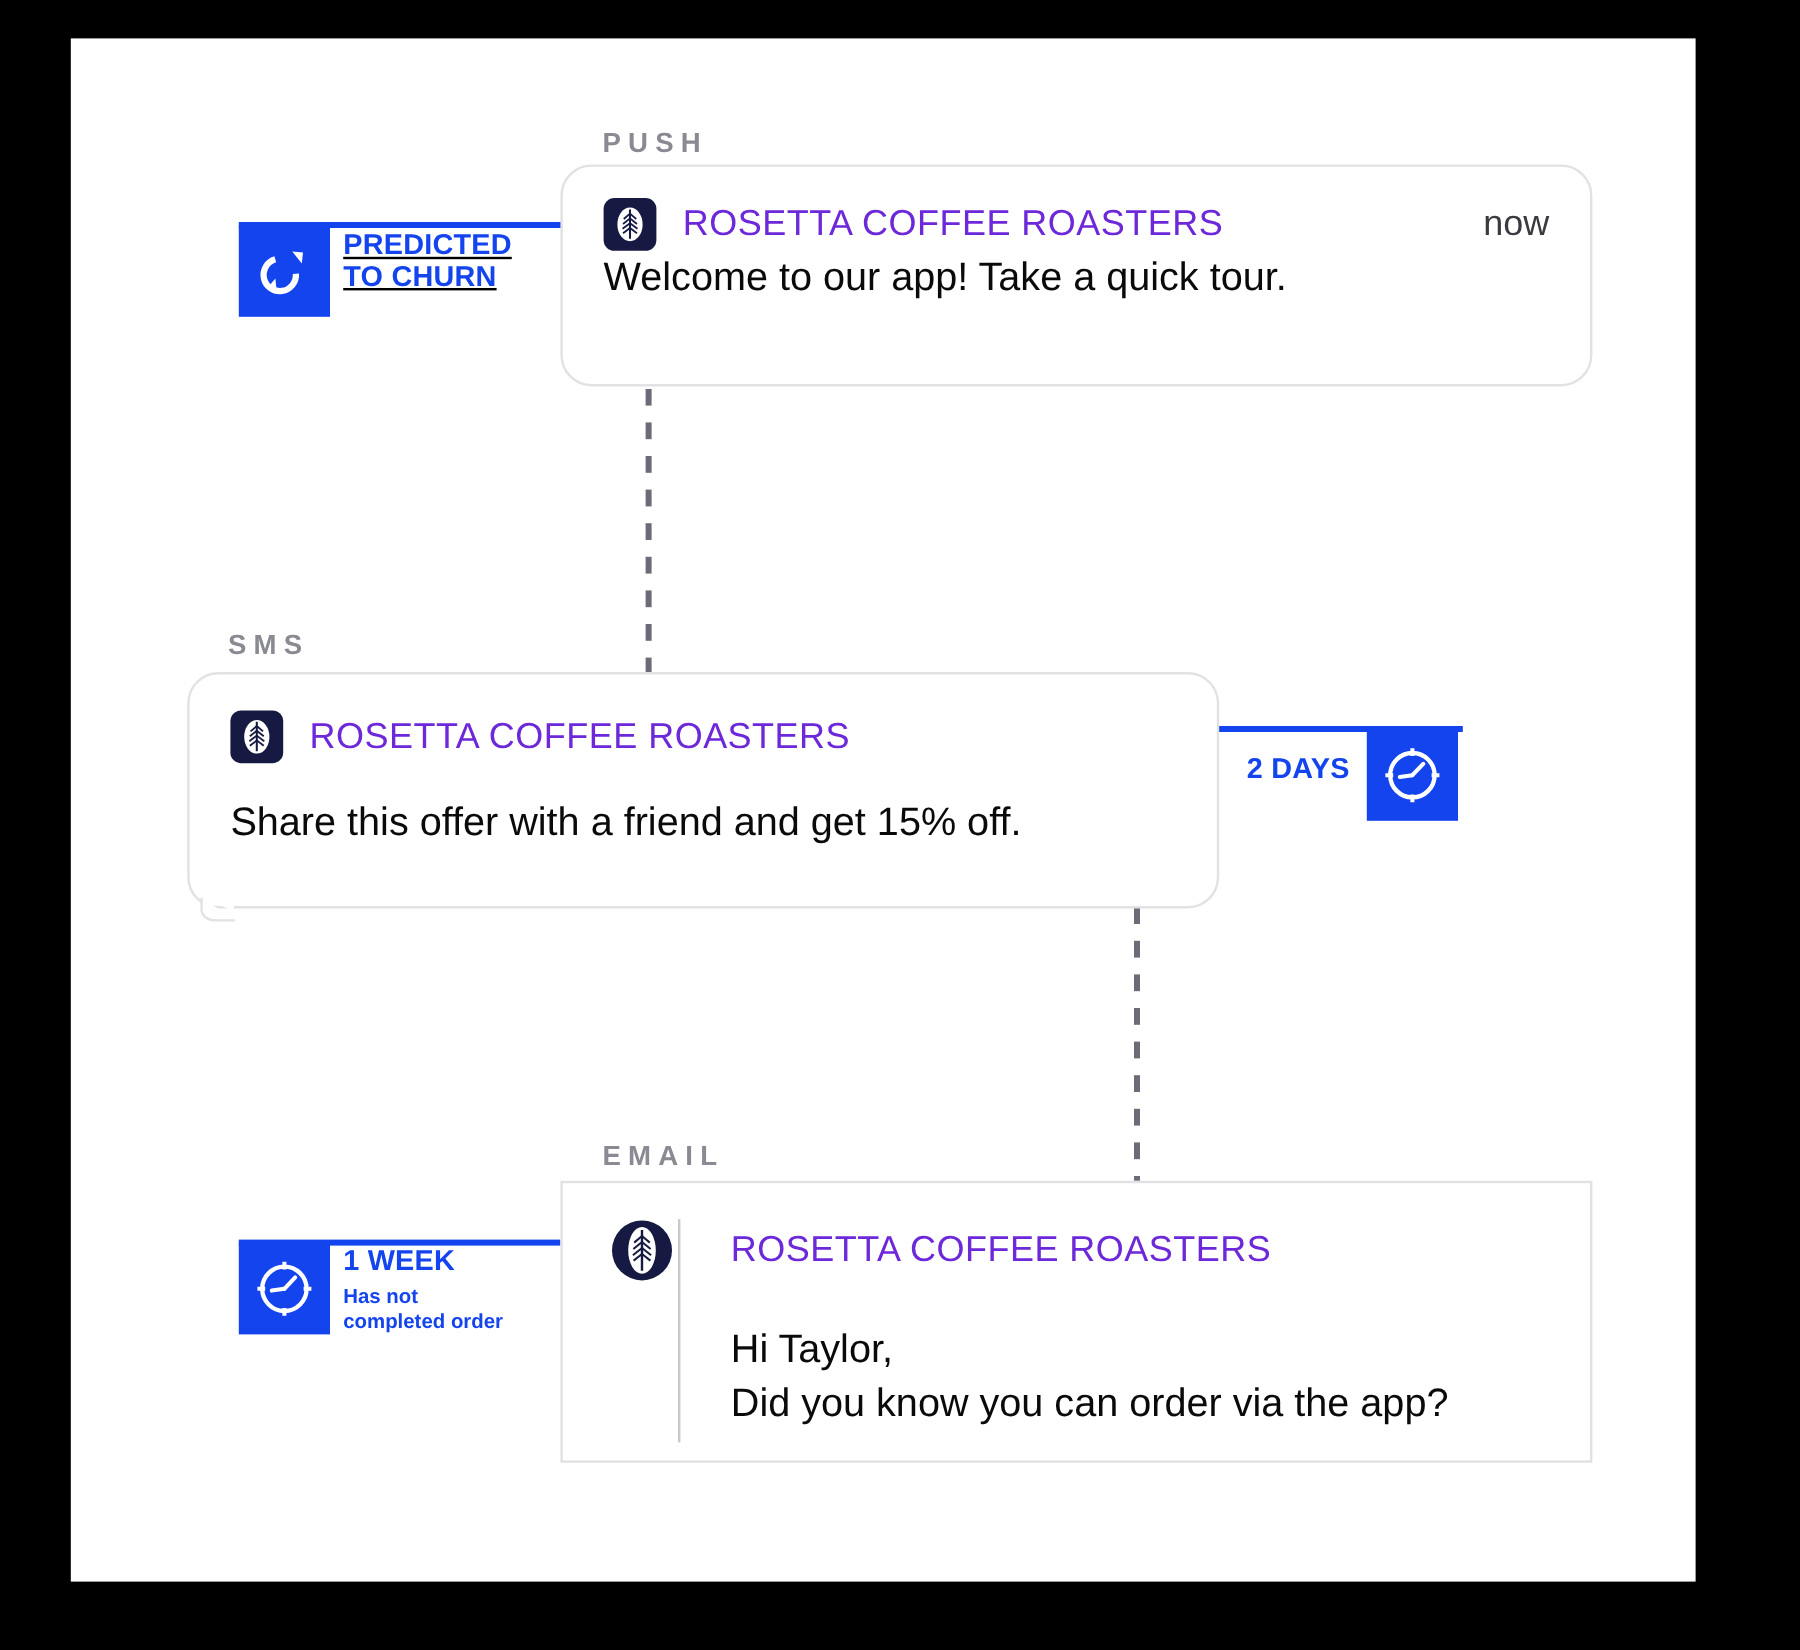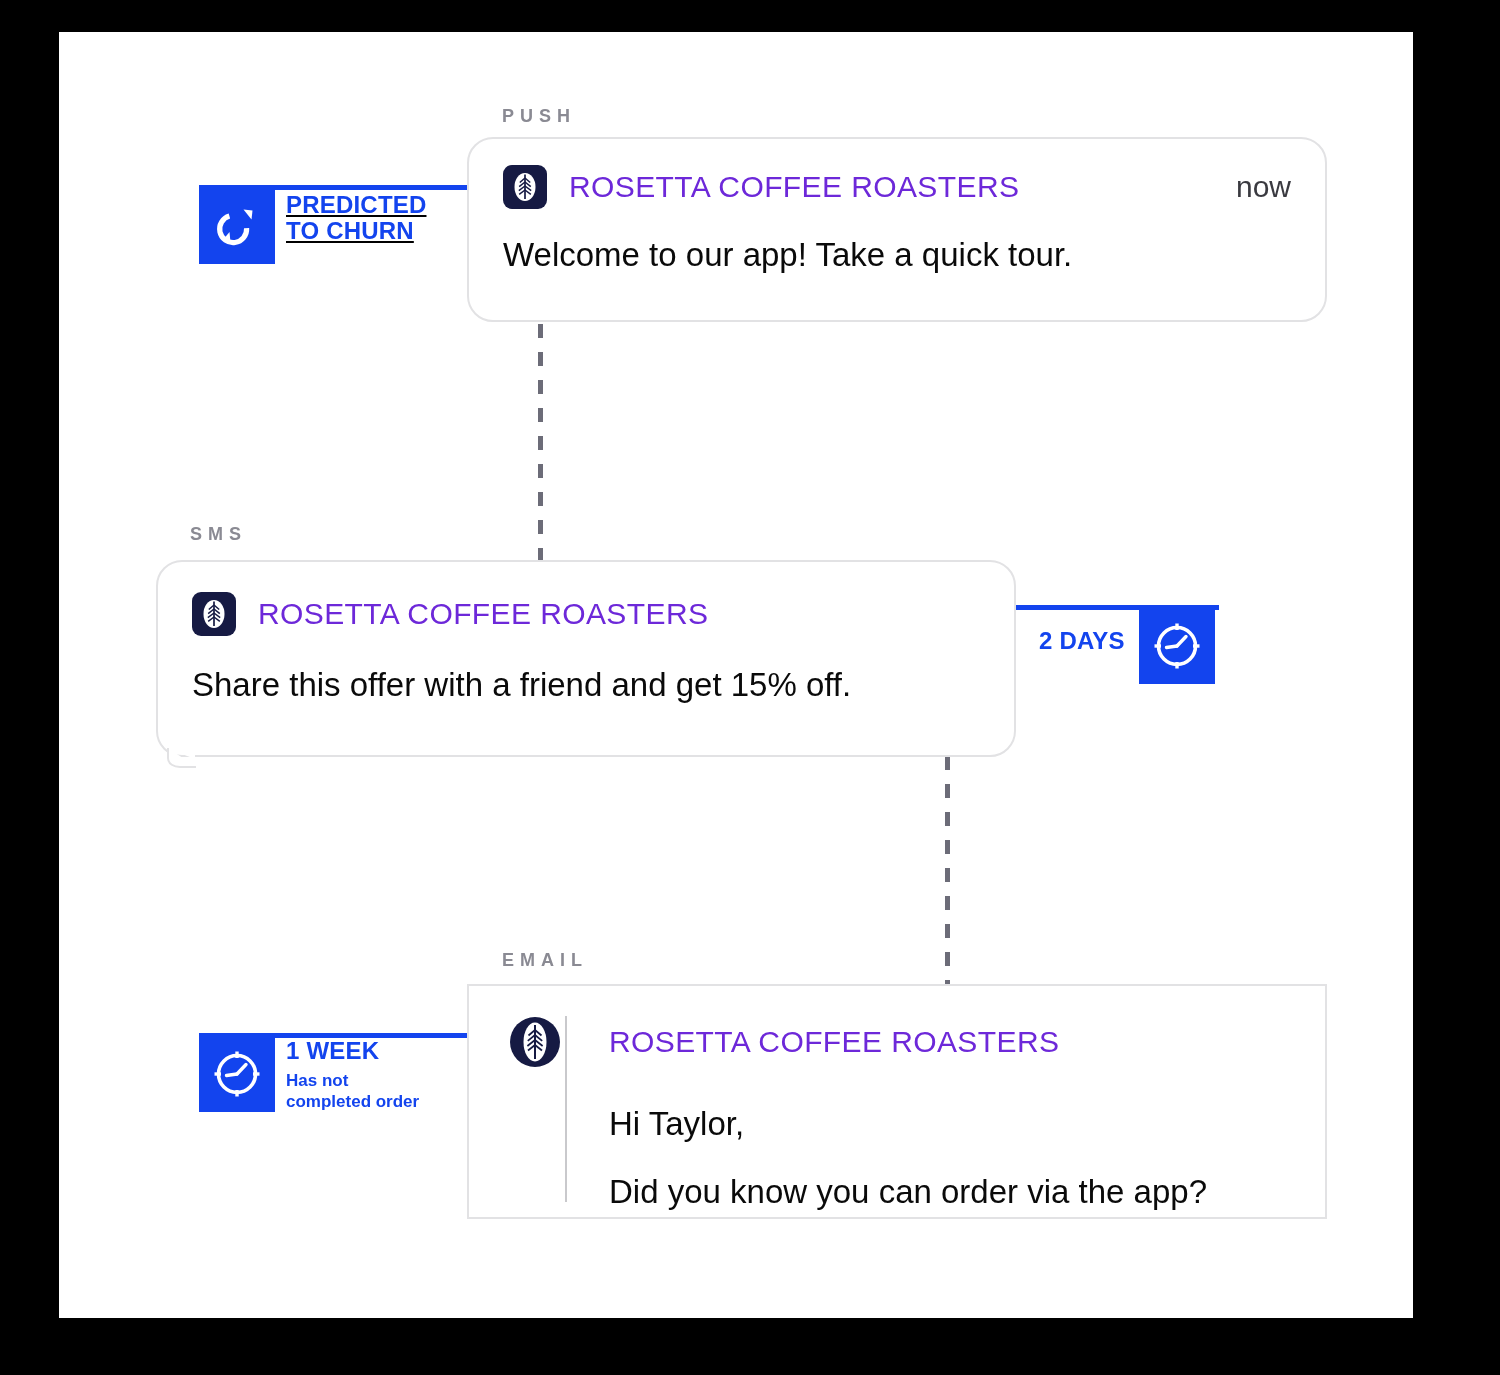--- a/index.html
+++ b/index.html
@@ -89,21 +89,21 @@
     padding-right: 14px;
     padding-top: 20px;
     text-align: right;
     white-space: nowrap;
   }
 
   
   .chan-label {
     position: absolute;
     color: #8a8a93;
-    font-size: 18px;
+    font-size: 23px;
     font-weight: bold;
     letter-spacing: 6px;
   }
 
   
   .card {
     position: absolute;
     background: #ffffff;
     border: 2px solid #e2e2e4;
   }
@@ -210,21 +210,21 @@
               <path d="M15 15 L8.8 19.7"></path>
                 <path d="M15 15 L21.2 19.7"></path>
               <path d="M15 19 L9.2 23.4"></path>
                 <path d="M15 19 L20.8 23.4"></path>
             </g>
           </svg>
         </div>
         <div class="brand">ROSETTA COFFEE ROASTERS</div>
         <div class="time">now</div>
       </div>
-      <div class="card-body" style="margin-top:24px;">Welcome to our app! Take a quick tour.</div>
+      <div class="card-body" style="">Welcome to our app! Take a quick tour.</div>
     </div>
 
     <div class="chan-label" style="left:131px; top:492px;">SMS</div>
 
     <div class="card card-sms" style="left:97px; top:528px; width:860px; height:197px; padding:30px 34px 0 34px;">
       <div class="card-head" style="gap:22px;">
         <div class="logo-sq">
           <svg width="30" height="32" viewBox="0 0 30 32">
             <ellipse cx="15" cy="16" rx="10.5" ry="14" fill="#ffffff"></ellipse>
             <path d="M15 3.5 L15 28" stroke="#161a43" stroke-width="1.7"></path>
@@ -307,19 +307,19 @@
                 <path d="M26 24 L33.6 30"></path>
               <path d="M26 29 L19 34.5"></path>
                 <path d="M26 29 L33 34.5"></path>
             </g>
           </svg>
         </div>
         <div class="brand" style="margin-left:48px;">ROSETTA COFFEE ROASTERS</div>
       </div>
       <div style="margin-left:100px; margin-top:34px;">
         <div class="card-body">Hi Taylor,</div>
-        <div class="card-body" style="margin-top:23px;">Did you know you can order via the app?</div>
+        <div class="card-body" style="margin-top:0;">Did you know you can order via the app?</div>
       </div>
       <div class="email-divider" style="left:96px; top:30px; height:186px;"></div>
     </div>
 
   </div>
 </div>
 
 </body></html>

